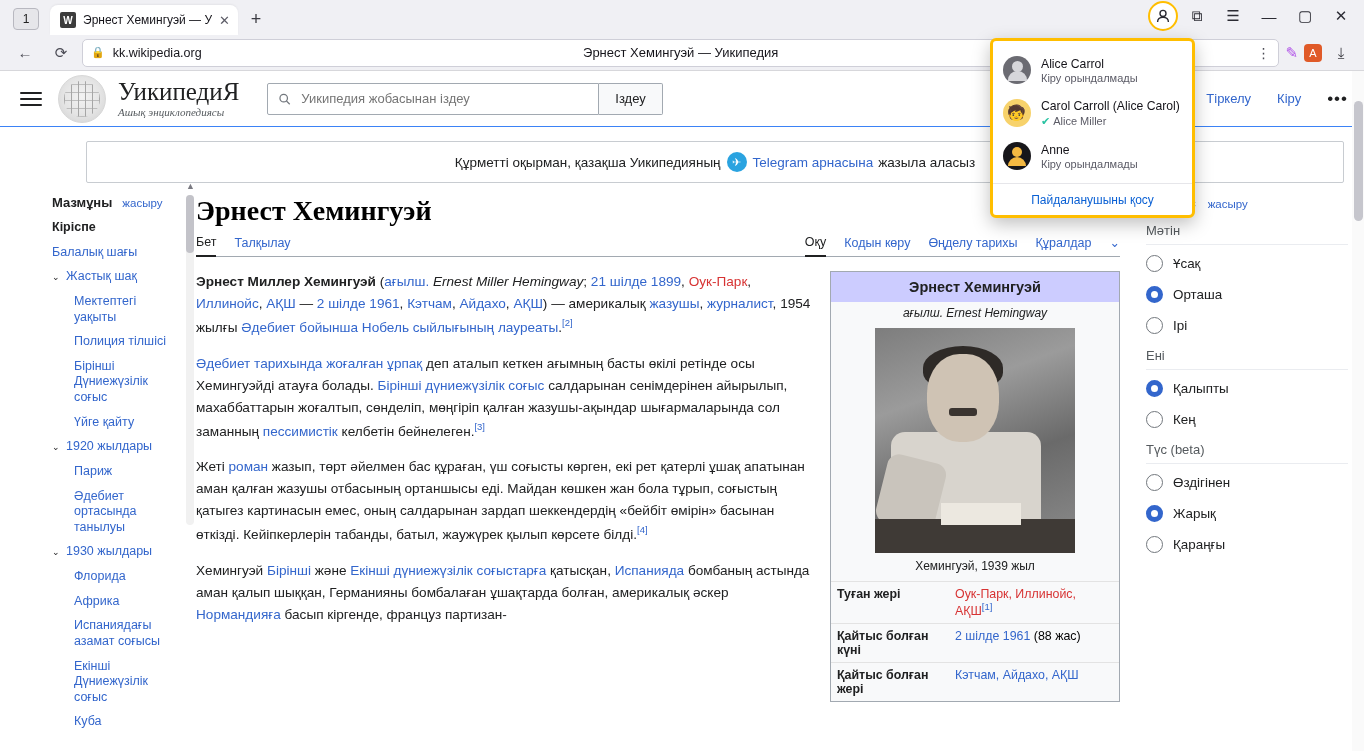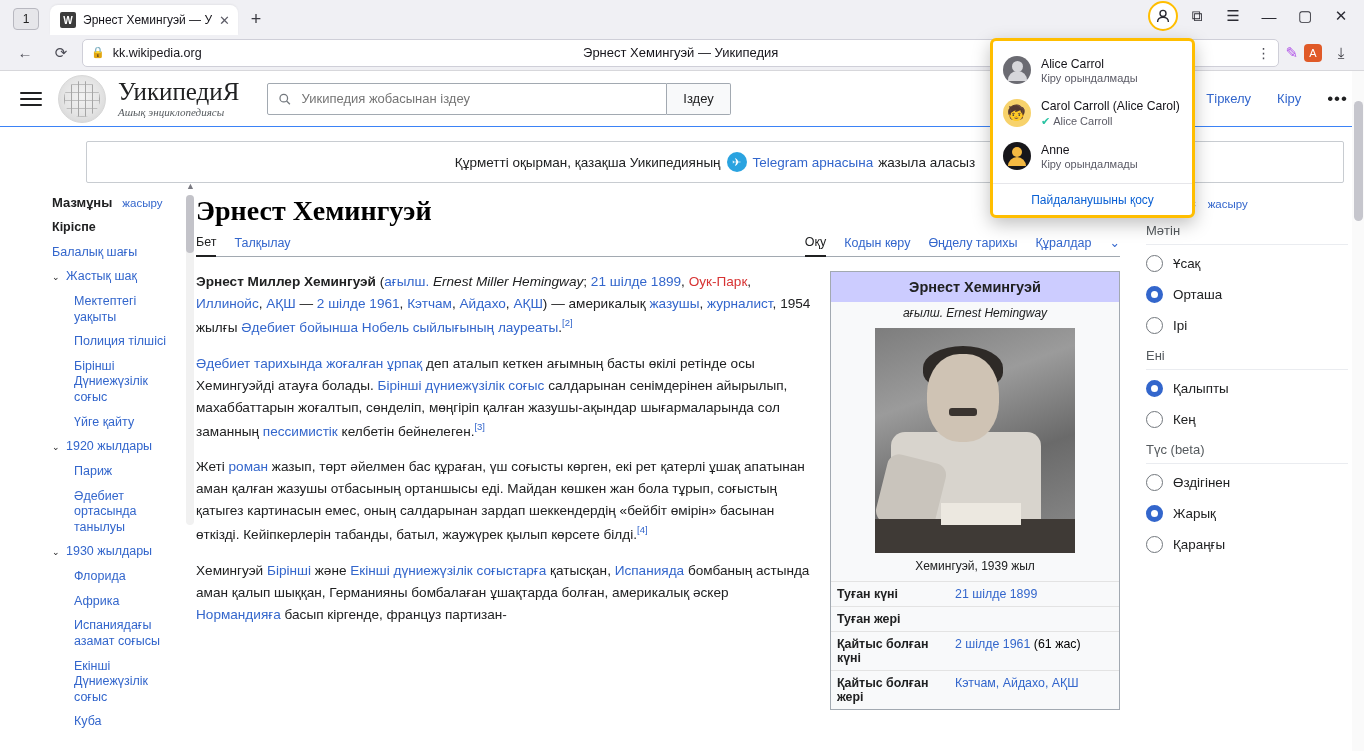--- a/index.html
+++ b/index.html
@@ -106,21 +106,21 @@
     content:""; position:absolute; inset:5px; border-radius:50%;
     background:
       repeating-linear-gradient(90deg, #9a9a9a 0 1px, transparent 1px 7px),
       repeating-linear-gradient(0deg, #b5b5b5 0 1px, transparent 1px 8px);
     opacity:.85;
   }
   .wordmark-main { font-family:"Liberation Serif", serif; font-size:25px; color:#202122; line-height:1.05; }
   .wordmark-sub { font-family:"Liberation Serif", serif; font-size:11px; color:#54595d; font-style:italic;}
   .search-wrap { display:flex; margin-left:16px; }
   .search-box {
-    width:400px; height:32px; border:1px solid #a2a9b1; border-radius:2px 0 0 2px;
+    width:332px; height:32px; border:1px solid #a2a9b1; border-radius:2px 0 0 2px;
     display:flex; align-items:center; padding:0 10px; gap:8px; background:#fff;
   }
   .search-box input {
     border:none; outline:none; font-size:13px; color:#72777d; width:100%;
     font-family:"Liberation Sans", sans-serif; background:transparent;
   }
   .search-btn {
     height:32px; padding:0 16px; border:1px solid #a2a9b1; border-left:none;
     background:#f8f9fa; font-size:13px; color:#202122; border-radius:0 2px 2px 0;
     display:flex;align-items:center;
@@ -455,29 +455,26 @@
               <div class="arm"></div>
             <div class="hair"></div>
               <div class="head"></div>
               <div class="stache"></div>
             <div class="desk"></div>
               <div class="paper"></div>
           </div>
           <div class="ib-cap">Хемингуэй, 1939 жыл</div>
           <div id="infobox-rows">
               <div class="ib-row">
-                <div class="ib-k">Туған күні</div>
-                <div class="ib-v"><a>21 шілде 1899</a></div>
-              </div>
-              <div class="ib-row">
                 <div class="ib-k">Туған жері</div>
+                <div class="ib-v"><a class="red">Оук-Парк, Иллинойс, АҚШ</a><sup>[1]</sup></div>
               </div>
               <div class="ib-row">
                 <div class="ib-k">Қайтыс болған күні</div>
-                <div class="ib-v"><a>2 шілде 1961</a><span> (61 жас)</span></div>
+                <div class="ib-v"><a>2 шілде 1961</a><span> (88 жас)</span></div>
               </div>
               <div class="ib-row">
                 <div class="ib-k">Қайтыс болған жері</div>
                 <div class="ib-v"><a>Кэтчам, Айдахо, АҚШ</a></div>
               </div>
             </div>
         </div>
       </div>
     </div>
 
@@ -544,21 +541,21 @@
             <span>Кіру орындалмады</span>
           </div>
         </div>
       </div>
       <div class="acct-row">
         <div class="acct-av av-face">🧒</div>
         <div>
           <div class="acct-name">Carol Carroll (Alice Carol)</div>
           <div class="acct-sub">
             <span class="check">✔</span>
-            <span>Alice Carroll</span>
+            <span>Alice Miller</span>
           </div>
         </div>
       </div>
       <div class="acct-row">
         <div class="acct-av av-black"></div>
         <div>
           <div class="acct-name">Anne</div>
           <div class="acct-sub">
             <span>Кіру орындалмады</span>
           </div>

